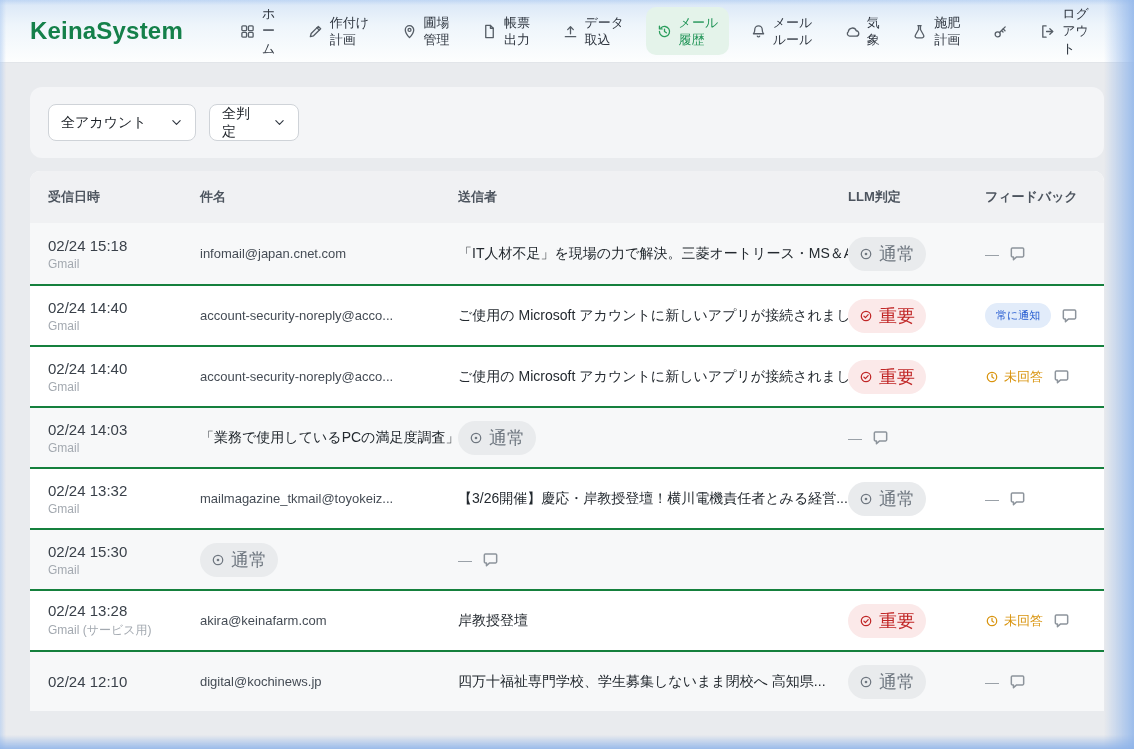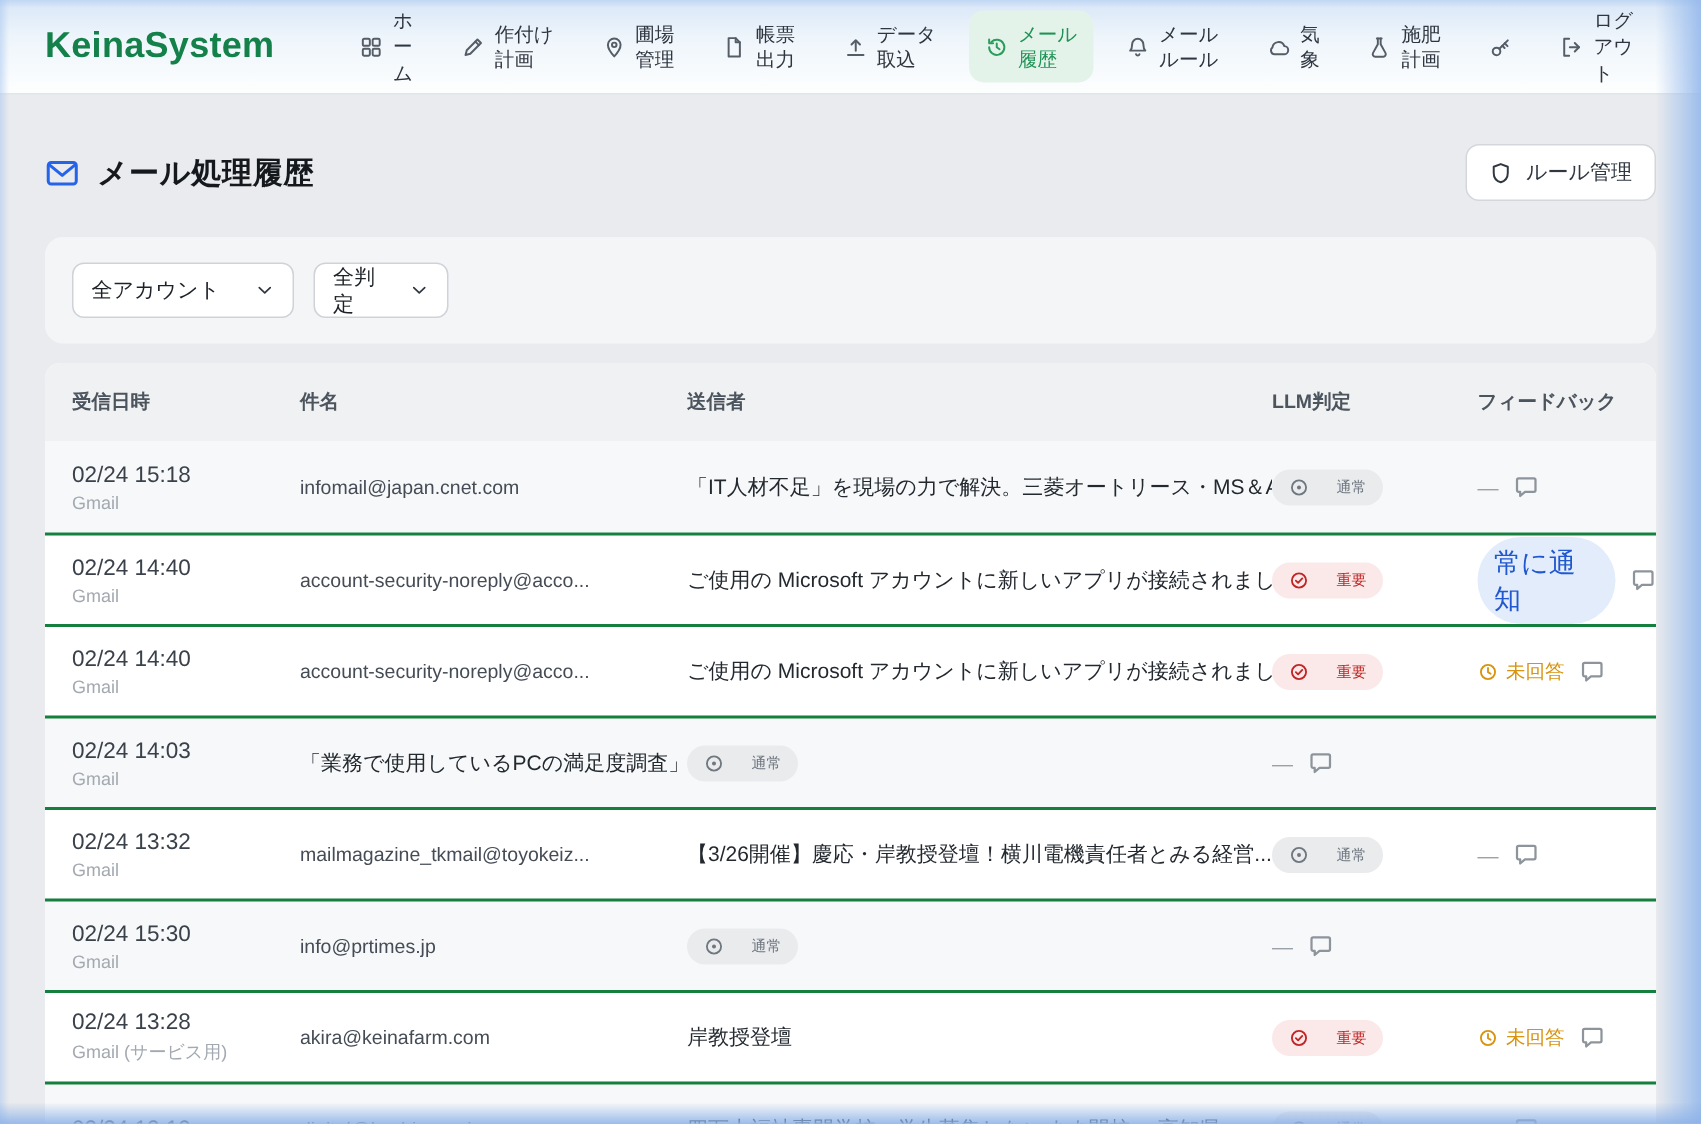--- a/index.html
+++ b/index.html
@@ -47,28 +47,28 @@
               padding-left:18px; }
   .thead { height:52px; background:#f0f1f3; color:#4c545e; font-size:13px; font-weight:600; }
   .thead .th { padding-right:8px; }
   .trow { height:61px; border-top:2px solid #15803d; background:#fff; cursor:pointer; }
   .trow.shaded { background:#f7f8f9; }
   .trow:first-child { border-top:none; }
   .cell-date .dt { font-size:15px; color:#3a414a; }
   .cell-date .acct { font-size:12px; color:#a3a9b0; margin-top:3px; }
   .cell-sender { font-size:13px; color:#454c55; padding-right:14px; overflow:hidden; white-space:nowrap; }
   .cell-subject { font-size:14px; color:#23292f; padding-right:16px; overflow:hidden; white-space:nowrap; }
-  .badge { display:inline-flex; align-items:center; gap:18px; border-radius:999px; padding:5px 11px;
-           font-size:10px; }
+  .badge { display:inline-flex; align-items:center; gap:6px; border-radius:999px; padding:5px 11px;
+           font-size:18px; }
   .badge svg { width:14px; height:14px; }
   .badge.normal { background:#e9ebed; color:#6f7780; }
   .badge.important { background:#fbe9e9; color:#c02626; }
   .cell-feedback { display:flex; align-items:center; gap:10px; }
   .fb-dash { color:#9aa1a8; font-size:14px; }
-  .fb-pill { background:#e2ecfa; color:#2158d0; border-radius:999px; padding:5px 11px; font-size:18px; }
+  .fb-pill { background:#e2ecfa; color:#2158d0; border-radius:999px; padding:5px 11px; font-size:11px; }
   .fb-pending { display:inline-flex; align-items:center; gap:5px; color:#d9940f; font-size:13px; }
   .fb-pending svg { width:14px; height:14px; }
   .comment-ic { display:flex; color:#8d949c; cursor:pointer; }
   .comment-ic svg { width:17px; height:17px; }
 
   
   .vig { position:fixed; pointer-events:none; z-index:50; }
   .vig-right { top:0; right:0; bottom:0; width:30px;
                background:linear-gradient(to right, rgba(151,186,236,0), rgba(148,184,235,.9)); }
   .vig-bottom { left:0; right:0; bottom:0; height:14px;
@@ -217,39 +217,20 @@
         <span class="nav-label">
           <div>ログ</div>
           <div>アウ</div>
           <div>ト</div>
         </span>
       </div>
     </nav>
 </header>
 
 <main>
-  <div class="title-row">
-    <div class="title-left">
-      <span class="mail-ic">
-          <svg class="icon-svg" viewBox="0 0 16 16" fill="none" stroke="currentColor" stroke-width="1.4" stroke-linecap="round" stroke-linejoin="round">
-            <rect x="1.5" y="3" width="13" height="10" rx="1.4"></rect>
-            <path d="M2.2 4.2L8 9l5.8-4.8"></path>
-          </svg>
-        </span>
-      <h1>メール処理履歴</h1>
-    </div>
-    <button class="rule-btn">
-      <span style="display:flex;">
-          <svg class="icon-svg" viewBox="0 0 16 16" fill="none" stroke="currentColor" stroke-width="1.4" stroke-linecap="round" stroke-linejoin="round">
-            <path d="M8 1.5l5 1.9v4.4c0 3.4-2.2 5.8-5 6.6-2.8-.8-5-3.2-5-6.6V3.4z"></path>
-          </svg>
-        </span>
-      <span>ルール管理</span>
-    </button>
-  </div>
 
   <section class="filter-card">
     <div class="select account">
       <span>全アカウント</span>
       <span class="chev">
           <svg class="icon-svg" viewBox="0 0 16 16" fill="none" stroke="currentColor" stroke-width="1.4" stroke-linecap="round" stroke-linejoin="round">
             <path d="M3.5 5.8L8 10.2l4.5-4.4"></path>
           </svg>
         </span>
     </div>
@@ -402,21 +383,20 @@
                 <path d="M3.2 2.8h9.6a1 1 0 0 1 1 1v6.4a1 1 0 0 1-1 1H7.2l-3 2.6v-2.6h-1a1 1 0 0 1-1-1V3.8a1 1 0 0 1 1-1z"></path>
               </svg>
             </span>
           </div>
         </div>
         <div class="grid-row trow shaded">
           <div class="cell-date">
             <div class="dt">02/24 15:30</div>
             <div class="acct">Gmail</div>
           </div>
-          <div class="cell-sender">info@prtimes.jp</div>
           <div><span class="badge normal">
               <span style="display: flex;">
                 <svg class="icon-svg" viewBox="0 0 16 16" fill="none" stroke="currentColor" stroke-width="1.4" stroke-linecap="round" stroke-linejoin="round">
                   <circle cx="8" cy="8" r="5.4"></circle>
                   <circle cx="8" cy="8" r="1.5" fill="currentColor" stroke="none"></circle>
                 </svg>
               </span>
               <span>通常</span>
             </span></div>
           <div class="cell-feedback">

